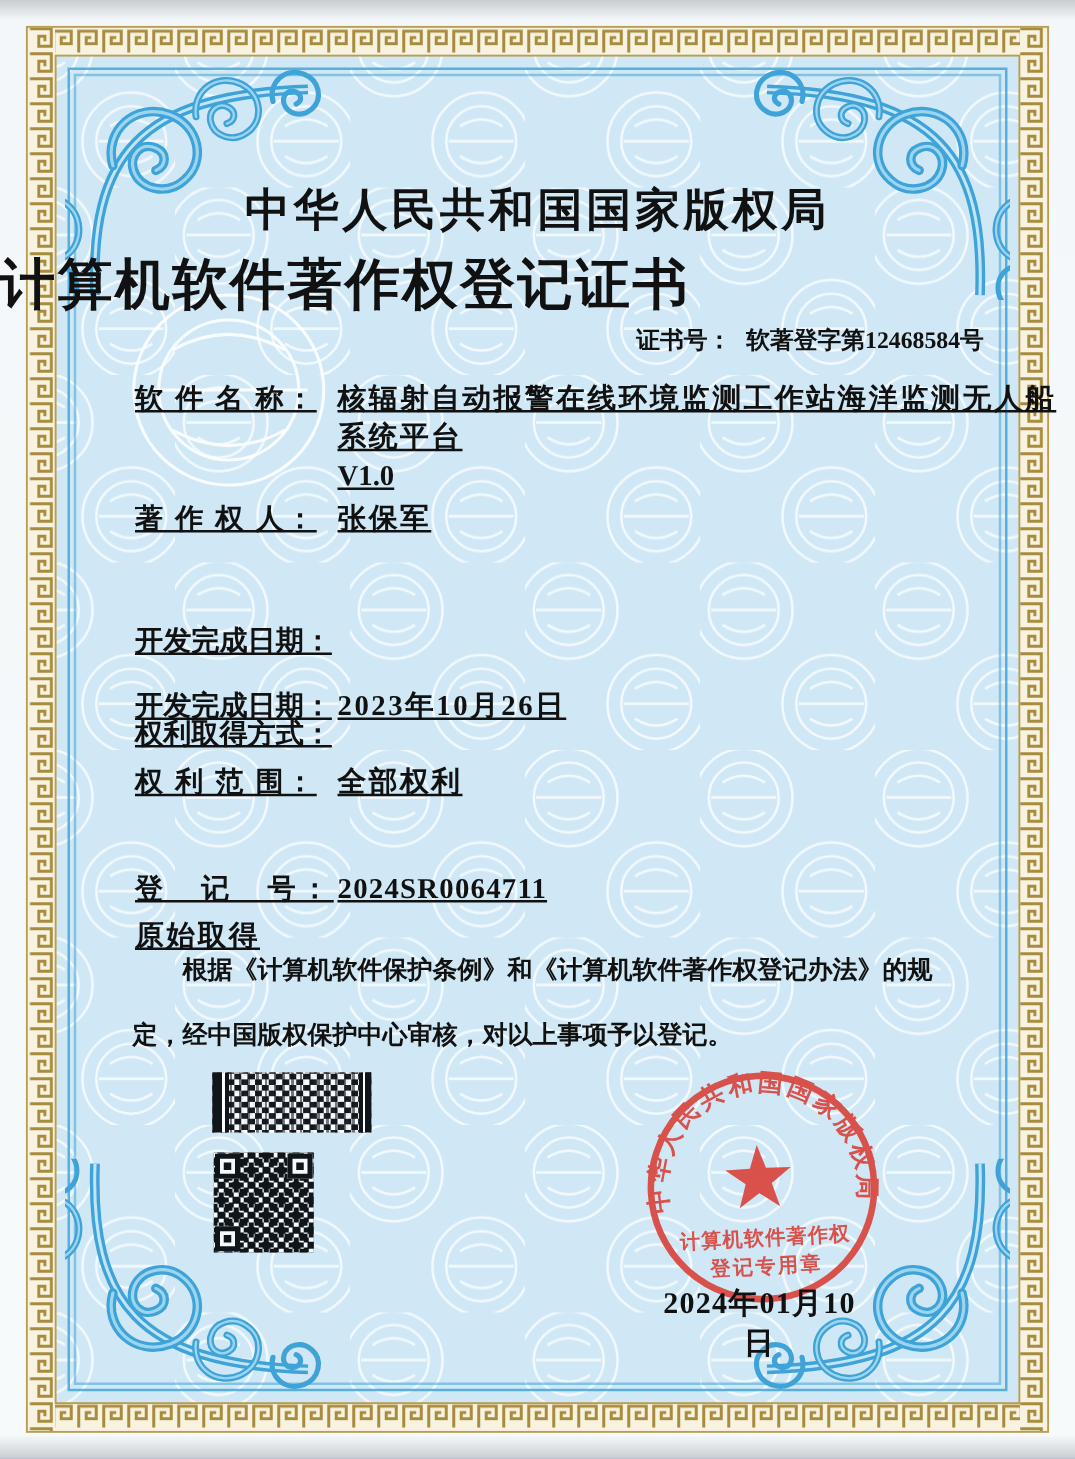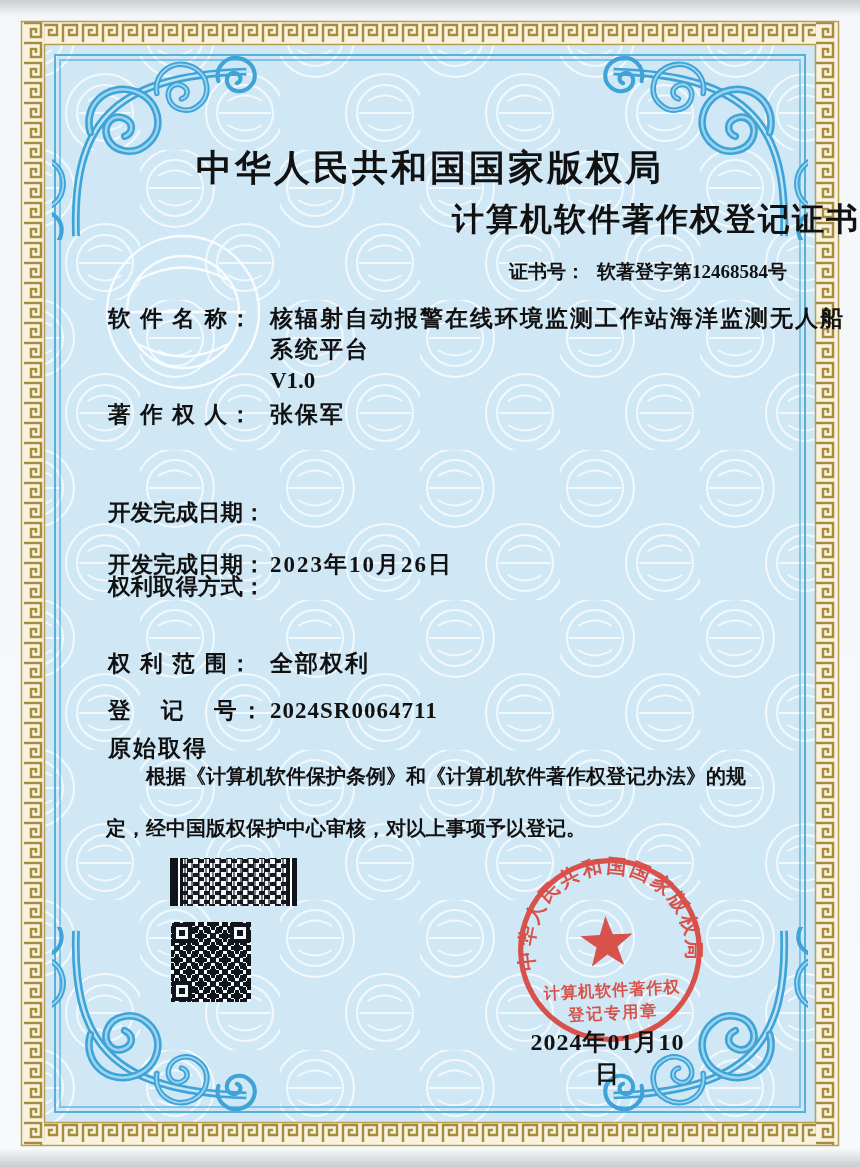--- a/index.html
+++ b/index.html
@@ -16,31 +16,31 @@
   
   .corner { position:absolute; width:238px; height:188px; pointer-events:none; }
   .corner svg { width:100%; height:100%; }
   .corner.tl { top:52px; left:52px; }
   .corner.tr { top:52px; right:52px; transform:scaleX(-1); }
   .corner.bl { bottom:52px; left:52px; transform:scaleY(-1); }
   .corner.br { bottom:52px; right:52px; transform:scale(-1,-1); }
 
   .issuer { position:absolute; top:144px; left:0; right:0; text-align:center;
             font-size:36px; font-weight:700; letter-spacing:3px; }
-  .cert-title { position:absolute; top:198px; left:0; right:0; text-align:right;
-            font-size:32px; font-weight:700; letter-spacing:2px; }
+  .cert-title { position:absolute; top:198px; left:0; right:0; text-align:left;
+            font-size:44px; font-weight:700; letter-spacing:2px; }
   .certno { position:absolute; top:259px; right:73px; font-size:19px; font-weight:700; }
   .certno .lbl { margin-right:12px; }
 
   .field { position:absolute; left:108px; display:flex; align-items:flex-start;
-           font-weight:700; }
+           font-weight:700;text-decoration:underline; }
   .flabel { flex:0 0 162px; font-size:22.5px; white-space:nowrap; }
   .fvalue { font-size:23px; letter-spacing:2px; line-height:31px; }
   .f0 { top:303px; } .f1 { top:399px; } .f2 { top:497px; } .f3 { top:549px; }
-  .f4 { top:571px;flex-direction:column; } .f5 { top:648px; } .f6 { top:695px; }
+  .f4 { top:571px;flex-direction:column; } .f5 { top:610px; } .f6 { top:695px; }
   .f0 .flabel, .f1 .flabel, .f5 .flabel { letter-spacing:2px; }
   .f6 .flabel { letter-spacing:4px; }
 
   .statement { position:absolute; left:106px; top:750px; width:668px;
                font-size:20px; font-weight:700; line-height:52px; text-indent:2em; }
 
   
   .barcode { position:absolute; left:170px; top:858px; width:127px; height:48px;
     background:
       repeating-linear-gradient(90deg, rgba(16,21,28,.55) 0 2px, transparent 2px 7px),

